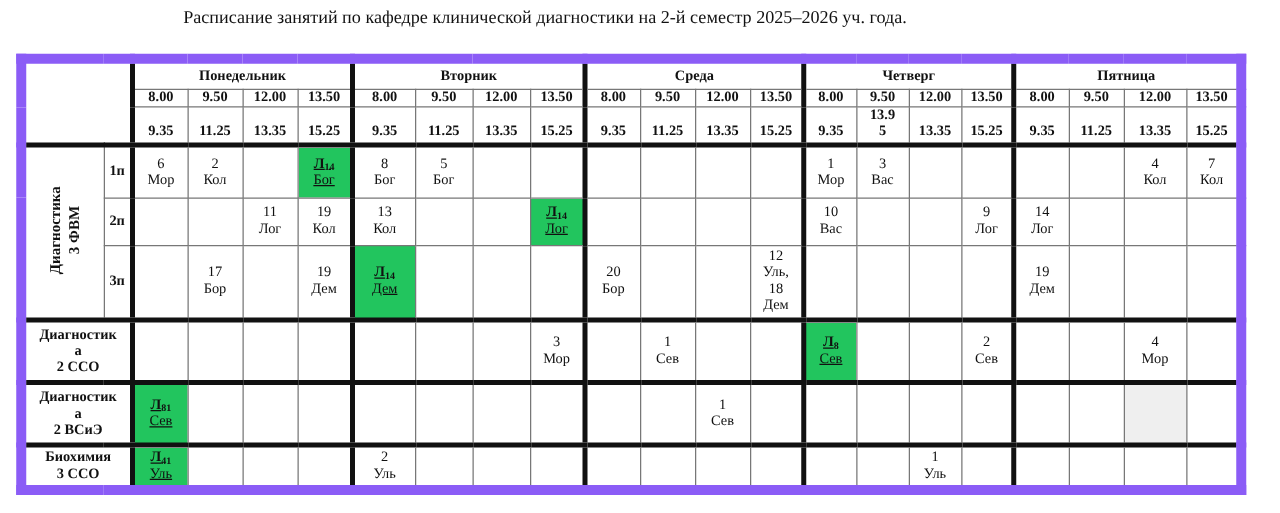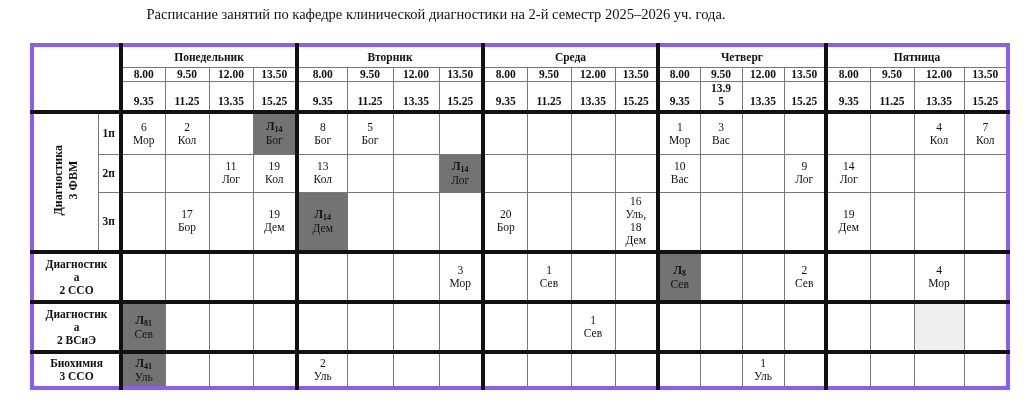--- a/index.html
+++ b/index.html
@@ -1,28 +1,28 @@
 <!DOCTYPE html>
 <html><head>
 <meta charset="utf-8">
 <style>
   html, body { margin:0; padding:0; background:#ffffff; }
   body { width:1024px; height:410px; overflow:hidden; position:relative; font-family:"Liberation Serif", "DejaVu Serif", serif; color:#111; }
   .title { position:absolute; left:0; top:6px; width:872px; text-align:center; font-size:14.5px; letter-spacing:0; }
-  table.sched { position:absolute; left:30px; top:43px; border-collapse:collapse; table-layout:fixed; border:4px solid #8b5cf6; }
+  table.sched { position:absolute; left:13px; top:43px; border-collapse:collapse; table-layout:fixed; border:8px solid #8b5cf6; }
   table.sched td { border:1px solid #777; padding:0; text-align:center; vertical-align:middle; font-size:11.5px; line-height:13px; overflow:hidden; }
   .day { font-weight:bold; font-size:15px; height:20px; border-bottom:1px solid #777; }
   .t1 { font-weight:bold; font-size:9.5px; height:13px; }
   .t2 { font-weight:bold; font-size:9.5px; height:22px; vertical-align:bottom !important; padding-bottom:2px !important; }
   .dl { border-left:4px solid #111 !important; }
   .rb { border-bottom:4px solid #111 !important; }
   .lbl { font-weight:bold; font-size:12px; line-height:14px; }
   .sub { font-weight:bold; font-size:10px; }
   .vert { writing-mode:vertical-rl; transform:rotate(180deg); font-weight:bold; font-size:12px; line-height:15px; white-space:nowrap; display:inline-block; }
-  .shade { background:#737373; }
+  .shade { background:#22c55e;text-decoration:underline; }
   .shade-light { background:#efefef; }
   .cell b { font-weight:bold; }
   .cell sub { font-size:8px; vertical-align:baseline; position:relative; top:2px; font-weight:bold; }
   .line { display:block; }
 </style>
 </head>
 <body>
 
 <div class="title">Расписание занятий по кафедре клинической диагностики на 2-й семестр 2025–2026 уч. года.</div>
 
@@ -221,21 +221,21 @@
         <td class="cell rb"></td>
         <td class="cell rb"></td>
         <td class="cell rb"></td>
         <td class="cell dl rb">
           <span class="line">20</span>
           <span class="line">Бор</span>
         </td>
         <td class="cell rb"></td>
         <td class="cell rb"></td>
         <td class="cell rb">
-          <span class="line">16</span>
+          <span class="line">12</span>
           <span class="line">Уль,</span>
           <span class="line">18</span>
           <span class="line">Дем</span>
         </td>
         <td class="cell dl rb"></td>
         <td class="cell rb"></td>
         <td class="cell rb"></td>
         <td class="cell rb"></td>
         <td class="cell dl rb">
           <span class="line">19</span>

